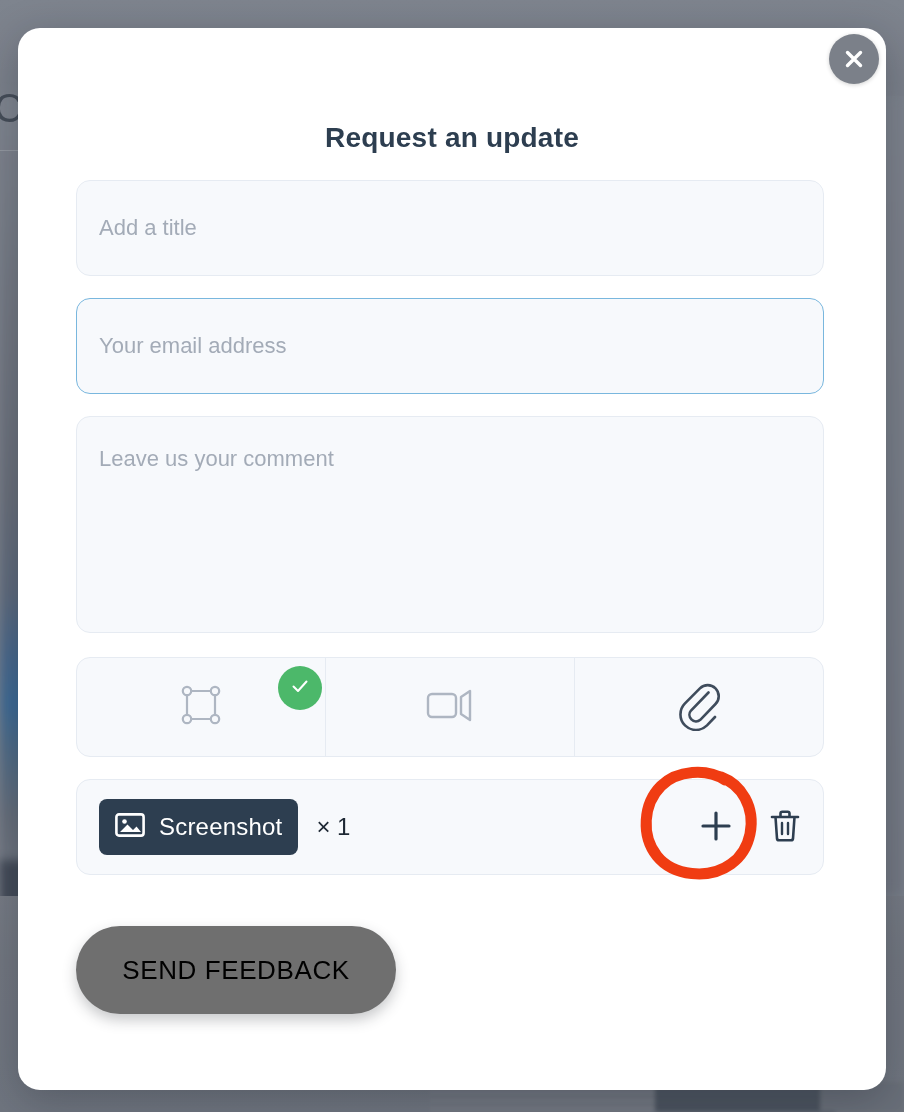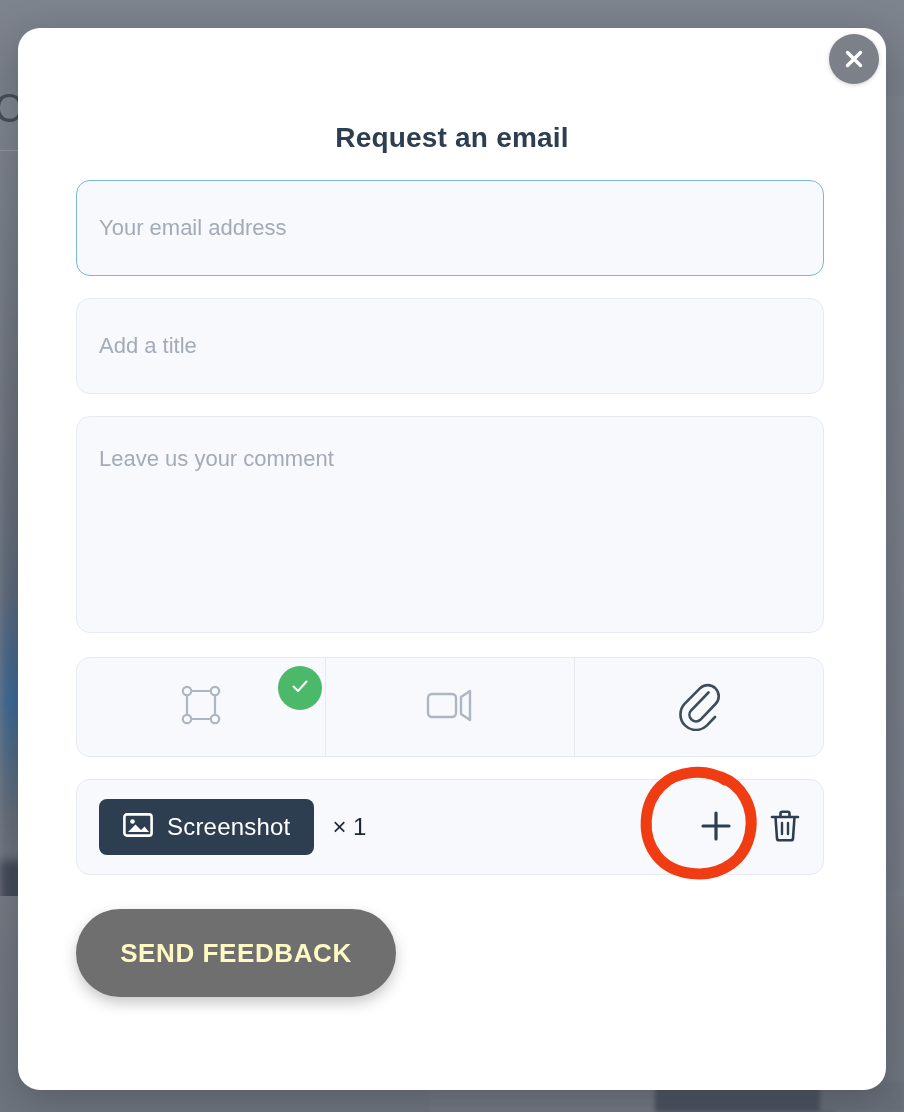--- a/index.html
+++ b/index.html
@@ -167,21 +167,21 @@
     border-radius: 14px;
     display: flex; align-items: center;
     padding: 0 22px;
     margin-bottom: 34px;
   }
   .chip {
     display: flex; align-items: center; gap: 14px;
     background: #2d3e50;
     border-radius: 8px;
     height: 56px;
-    padding: 0 24px;
+    padding: 0 16px;
     cursor: pointer;
   }
   .chip-label {
     color: #ffffff;
     font-size: 24px;
     font-weight: 400;
     letter-spacing: .2px;
   }
   .chip-count {
     color: #1d2733;
@@ -205,27 +205,28 @@
     width: 128px; height: 128px;
     pointer-events: none;
     z-index: 12;
   }
 
   
   .submit-btn {
     width: 320px; height: 88px;
     border: none; border-radius: 44px;
     background: #6f6f6f;
-    color: #fef9c3;
+    color: #000000;
     font-size: 26px;
-    font-weight: 700;
+    font-weight: 400;
     letter-spacing: .6px;
     font-family: "Liberation Sans", sans-serif;
     cursor: pointer;
     box-shadow: 0 6px 14px rgba(40,44,52,.26);
+    margin-top: 17px;
   }
 </style>
 </head>
 <body>
 
 <div class="backdrop">
   <div class="bd-top"></div>
   <div class="bd-photo-left"></div>
   <div class="bd-photo-right"></div>
   <div class="bd-dark-strip"></div>
@@ -234,25 +235,25 @@
   <div class="bd-person"></div>
   <div class="bd-person2"></div>
   <div class="bd-line"></div>
   <div class="bd-letter">C</div>
 </div>
 <div class="scrim"></div>
 
 <div class="modal">
   <div class="modal-inner">
 
-    <h1 class="title">Request an email</h1>
+    <h1 class="title">Request an update</h1>
+
+    <input class="field field-title" type="text" placeholder="Add a title" style="">
 
     <input class="field field-email" type="text" placeholder="Your email address" style="">
-
-    <input class="field field-title" type="text" placeholder="Add a title" style="">
 
     <textarea class="field field-comment" placeholder="Leave us your comment" style=""></textarea>
 
     
     <div class="capture-row">
 
       <div class="capture-cell">
         <span>
           <svg width="52" height="52" viewBox="0 0 52 52" fill="none">
             <rect x="12" y="12" width="28" height="28" stroke="#aeb6c2" stroke-width="2.2" rx="1"></rect>

